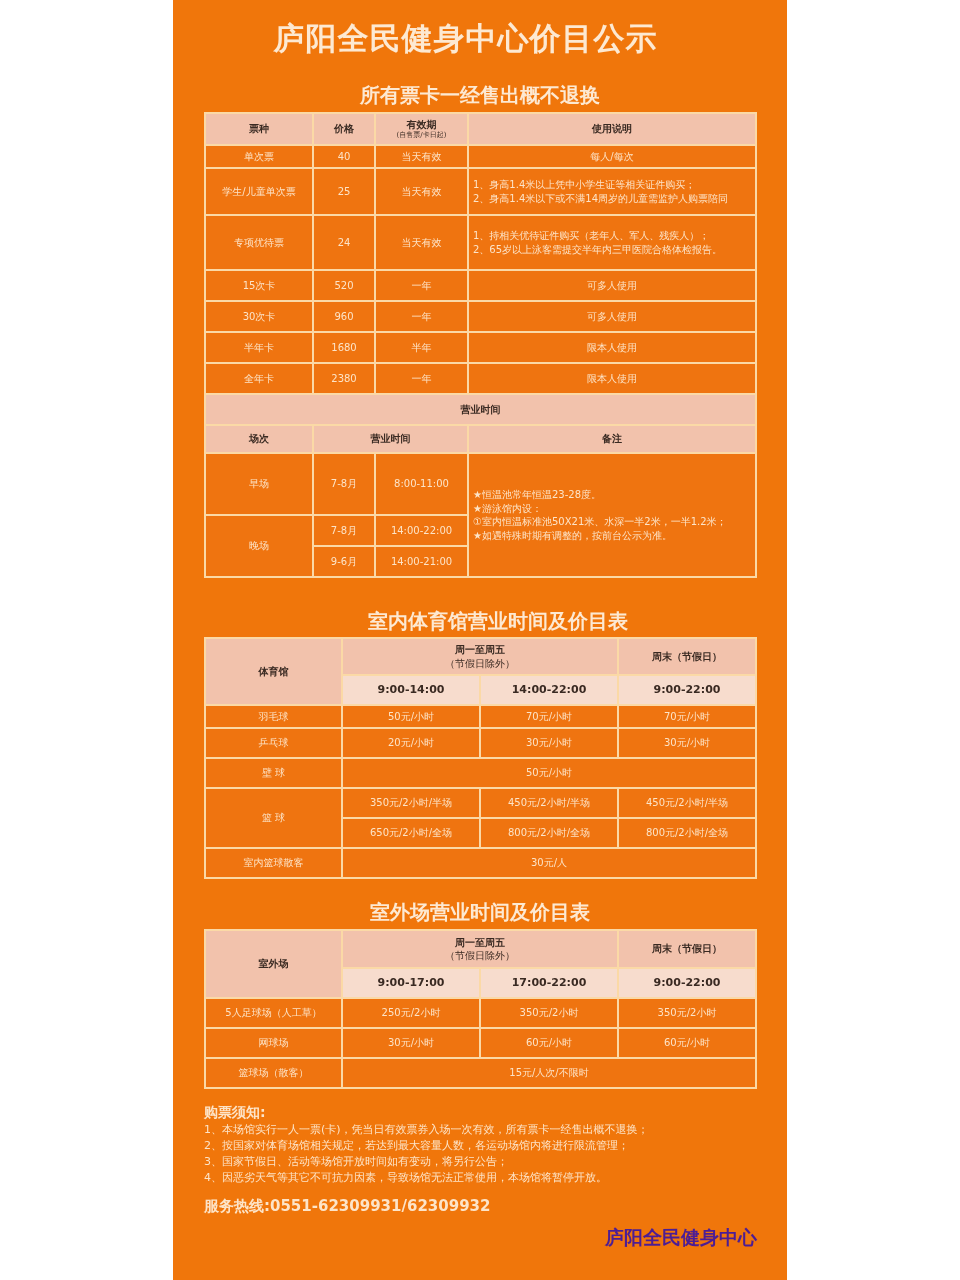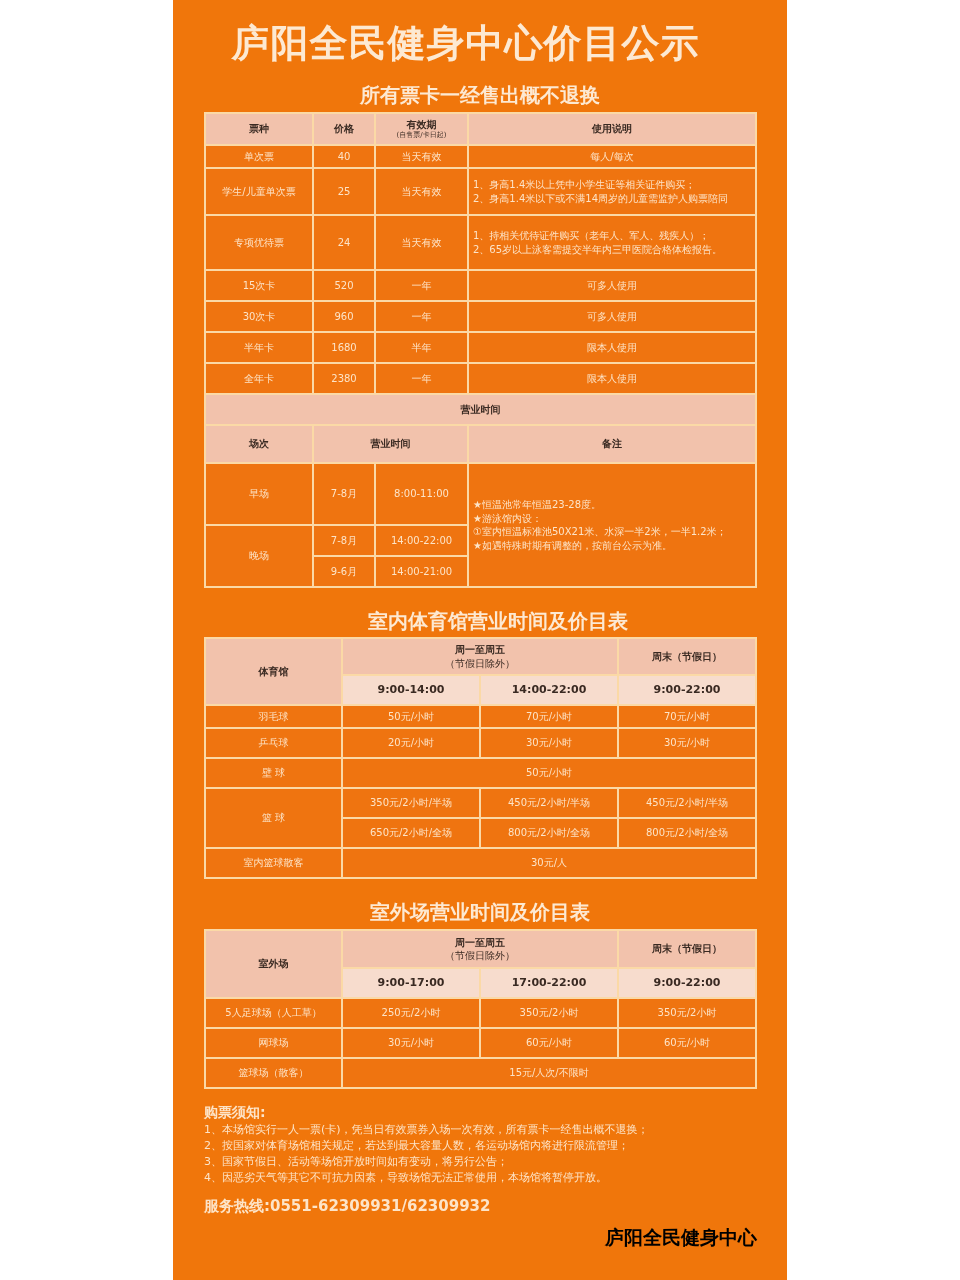--- a/index.html
+++ b/index.html
@@ -4,21 +4,21 @@
 <style>
   * { box-sizing: border-box; margin: 0; padding: 0; }
   html, body { width: 960px; height: 1280px; background: #ffffff; overflow: hidden; }
   body { font-family: "DejaVu Sans", "Liberation Sans", sans-serif; position: relative; }
   .poster {
     position: absolute; left: 173px; top: 0; width: 614px; height: 1280px;
     background: #f0760b;
   }
   .main-title {
     position: absolute; left: 0; width: 585px; top: 18px; text-align: center;
-    color: #fde9d2; font-size: 38px; font-weight: bold; letter-spacing: 1px;
+    color: #fde9d2; font-size: 31px; font-weight: bold; letter-spacing: 1px;
   }
   .sec-title {
     position: absolute; left: 0; width: 614px; text-align: center;
     color: #fde9d2; font-size: 20px; font-weight: bold;
   }
   table.t {
     position: absolute; left: 31px; width: 551px; border-collapse: collapse;
     table-layout: fixed;
   }
   table.t td {
@@ -34,21 +34,21 @@
   .notes {
     position: absolute; left: 31px; top: 1102px; width: 560px;
     color: #fde4c8; font-size: 11px; line-height: 1.45;
   }
   .notes .nt { font-size: 14px; font-weight: bold; }
   .hotline {
     position: absolute; left: 31px; top: 1197px; color: #fde4c8;
     font-size: 15px; font-weight: bold;
   }
   .footer-org {
-    position: absolute; right: 30px; top: 1225px; color: #000000;
+    position: absolute; right: 30px; top: 1225px; color: #4c1d95;
     font-size: 19px; font-weight: bold;
   }
 </style>
 </head>
 <body>
 
 <div class="poster">
   <div class="main-title">庐阳全民健身中心价目公示</div>
 
   <div class="sec-title" style="top:82px;">所有票卡一经售出概不退换</div>
@@ -110,21 +110,21 @@
     </tr>
     <tr style="height:31px">
       <td>全年卡</td>
       <td>2380</td>
       <td>一年</td>
       <td>限本人使用</td>
     </tr>
     <tr style="height:31px">
       <td class="h big" colspan="4">营业时间</td>
     </tr>
-    <tr style="height:38px">
+    <tr style="height:28px">
       <td class="h">场次</td>
       <td class="h" colspan="2">营业时间</td>
       <td class="h">备注</td>
     </tr>
     <tr style="height:62px">
       <td>早场</td>
       <td>7-8月</td>
       <td>8:00-11:00</td>
       <td class="left" rowspan="3">
         <div>★恒温池常年恒温23-28度。</div>

